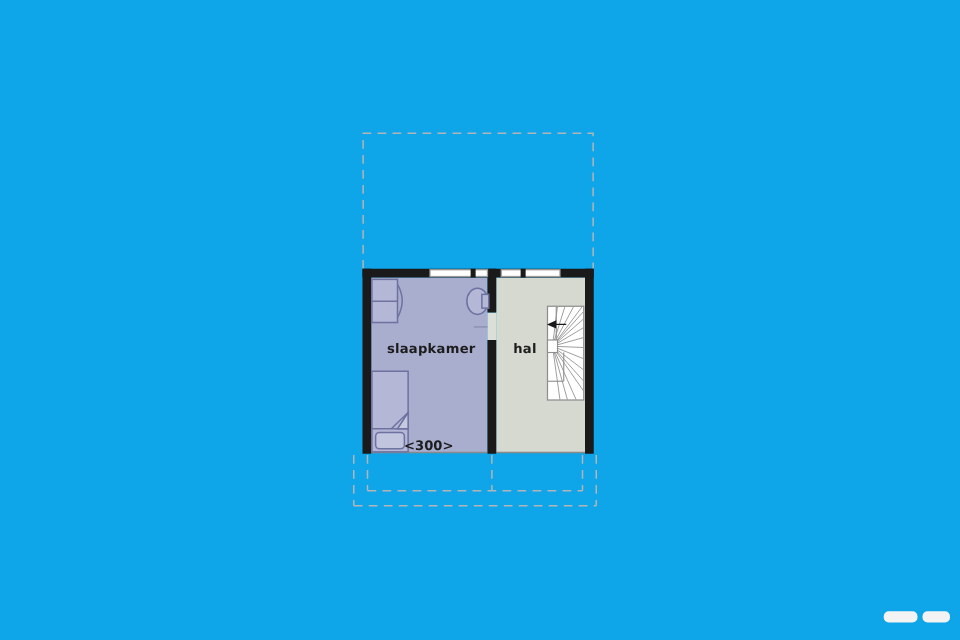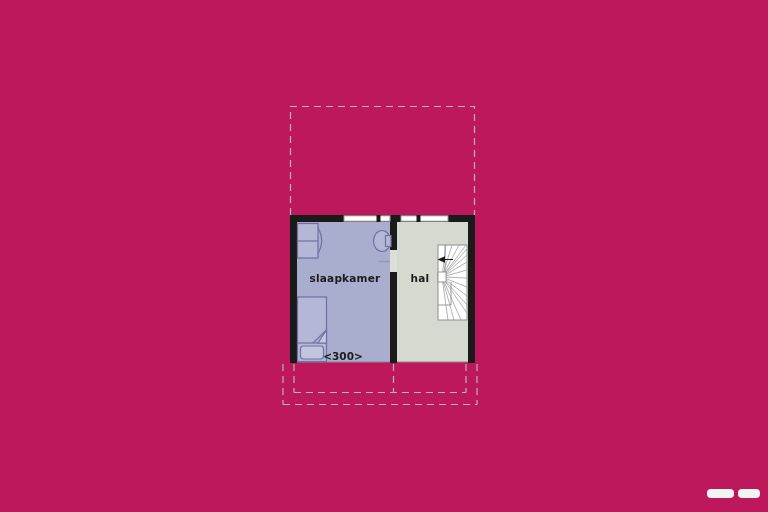--- a/index.html
+++ b/index.html
@@ -1,17 +1,17 @@
 <!DOCTYPE html>
 <html><head>
 <meta charset="utf-8">
 <style>
   html,body{margin:0;padding:0;background:#ffffff;}
   .canvas{
-    position:relative;width:768px;height:512px;background:#be185d;
+    position:relative;width:768px;height:512px;background:#0ea5e9;
     overflow:hidden;font-family:"DejaVu Sans","Liberation Sans",sans-serif;
   }
   svg{position:absolute;left:0;top:0;}
   .room-label{
     font-family:"DejaVu Sans","Liberation Sans",sans-serif;
     font-weight:bold;font-size:10.5px;fill:#1c1c1c;letter-spacing:0.2px;
   }
   .dim-label{
     font-family:"DejaVu Sans","Liberation Sans",sans-serif;
     font-weight:bold;font-size:10.5px;fill:#1c1c1c;

